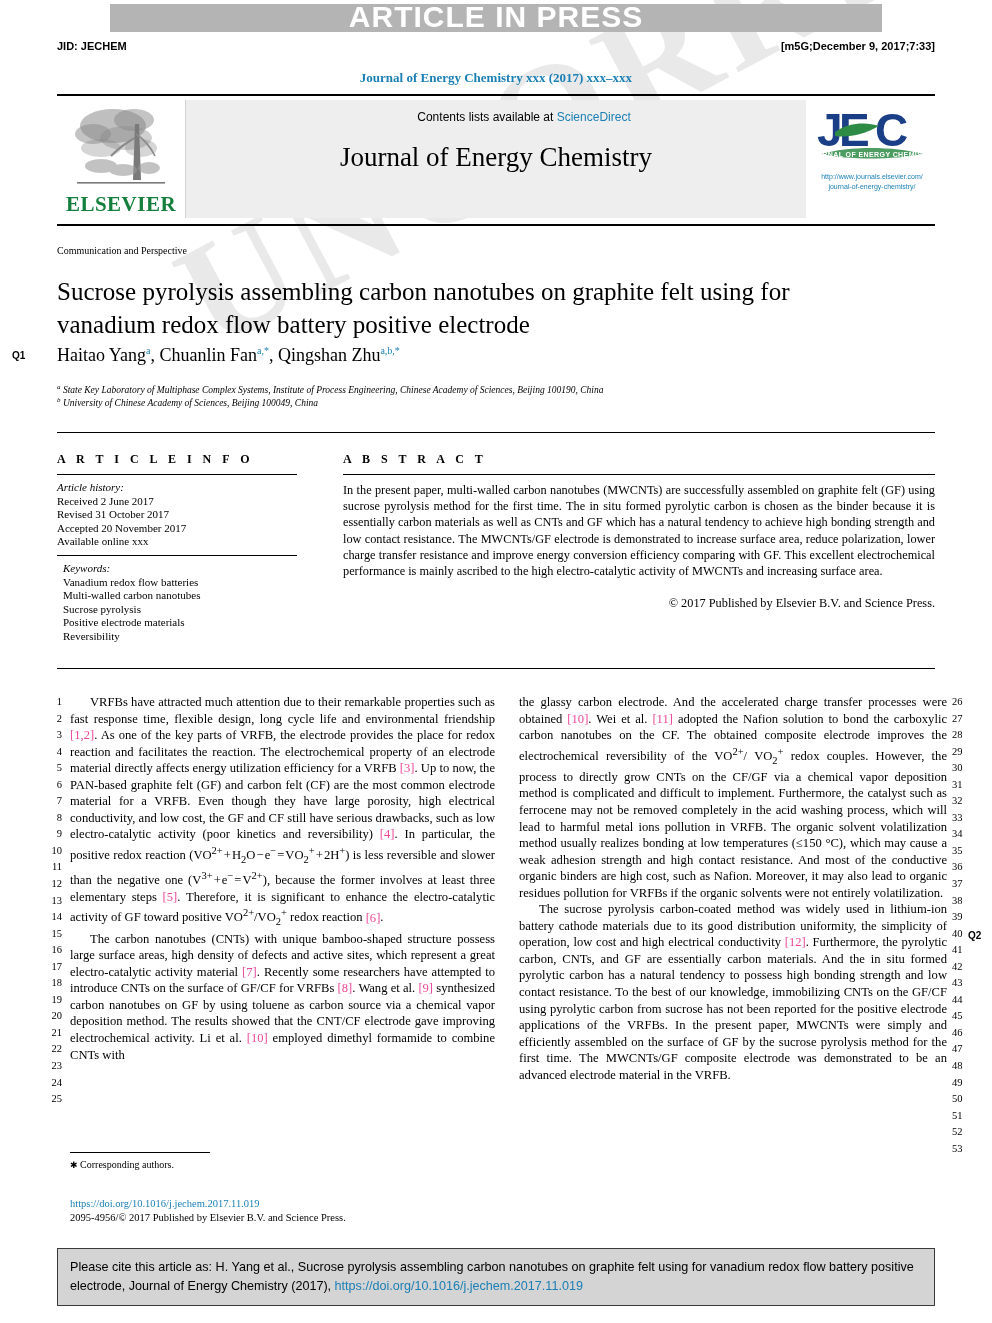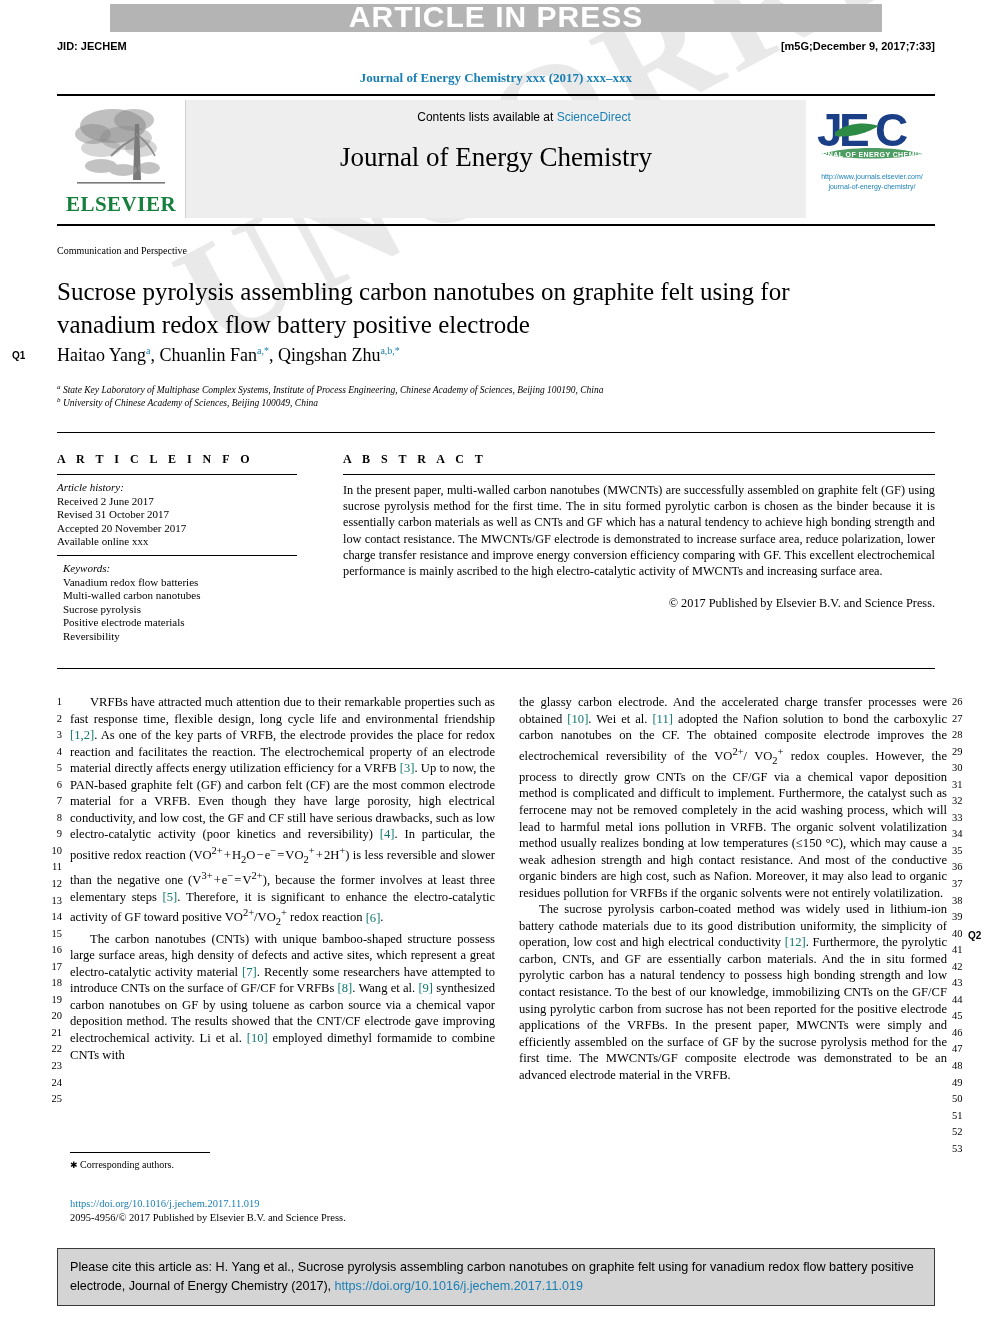--- a/index.html
+++ b/index.html
@@ -265,21 +265,21 @@
   .linenums{
     position:absolute; top:694px;
     font-family:"Liberation Serif", serif;
     font-size:10.5px;
     line-height:16.55px;
     color:#000;
   }
   #ln-left{left:42px; width:20px; text-align:right;}
   #ln-right{left:952px; width:22px; text-align:left;}
 
-  .ref{color:#0f766e;margin-top:24px;}
+  .ref{color:#ec4899;margin-top:24px;}
 
   
   .foot-rule{
     position:absolute; left:70px; top:1152px; width:140px;
     border-top:1px solid #000;
   }
   .footnote{
     position:absolute; left:70px; top:1158px; width:430px;
     font-family:"Liberation Serif", serif;
     font-size:10px;

